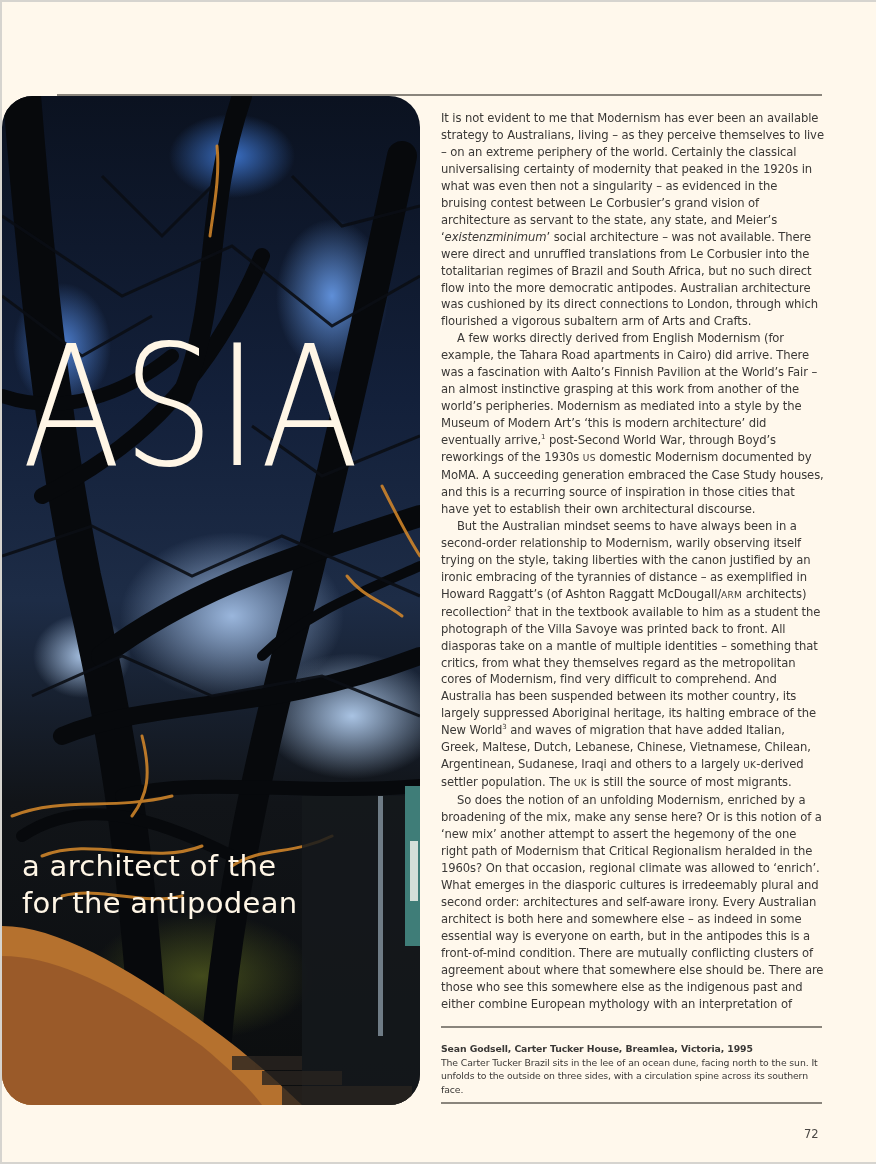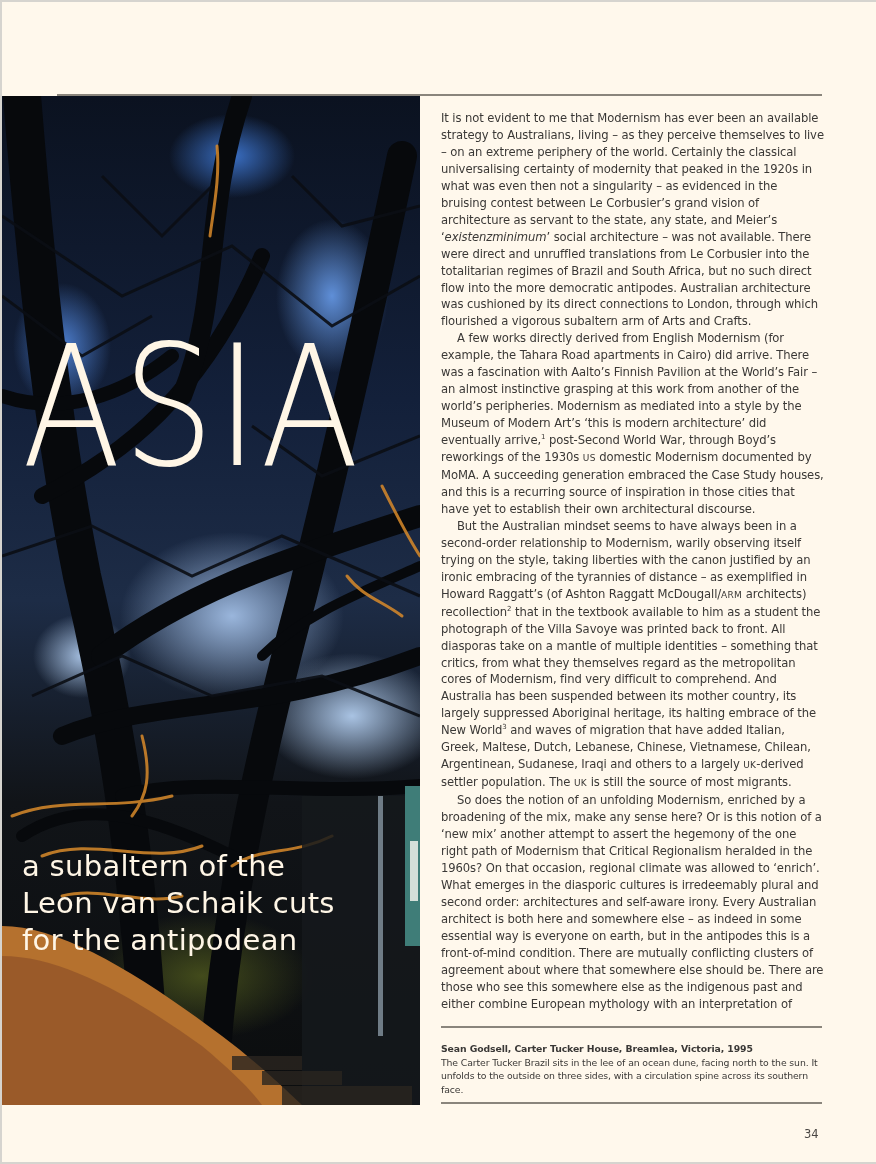--- a/index.html
+++ b/index.html
@@ -18,20 +18,21 @@
     background:
       radial-gradient(ellipse 70px 90px at 60px 250px, #4d7fd0 0%, rgba(77,127,208,0) 70%),
       radial-gradient(ellipse 80px 110px at 330px 200px, #5f8fd8 0%, rgba(95,143,216,0) 70%),
       radial-gradient(ellipse 90px 60px at 230px 60px, #3a6fc4 0%, rgba(58,111,196,0) 70%),
       radial-gradient(ellipse 160px 120px at 230px 520px, #9ab6dc 0%, rgba(154,182,220,0) 70%),
       radial-gradient(ellipse 130px 90px at 350px 620px, #a9c3e3 0%, rgba(169,195,227,0) 70%),
       radial-gradient(ellipse 70px 60px at 80px 560px, #a4bedf 0%, rgba(164,190,223,0) 70%),
       radial-gradient(ellipse 220px 160px at 90px 1010px, #c07a2c 0%, rgba(150,90,40,0.6) 50%, rgba(0,0,0,0) 75%),
       radial-gradient(ellipse 160px 90px at 200px 880px, rgba(80,90,30,0.8) 0%, rgba(0,0,0,0) 70%),
       linear-gradient(180deg, #0b1220 0%, #13203a 30%, #1d2c46 50%, #111418 70%, #0b0d0e 100%);
+    border-radius: 31px;
   }
   .photo svg { position: absolute; left: 0; top: 0; }
   .photo .headline {
     position: absolute; left: 20px; top: 236px; width: 400px;
     font-family: "DejaVu Sans", sans-serif; font-weight: 200;
     font-size: 168px; line-height: 150px; color: #fff6e6;
     letter-spacing: 2px; transform: scaleX(0.86); transform-origin: left top;
     -webkit-text-stroke: 0;
     font-stretch: condensed;
   }
@@ -119,34 +120,33 @@
       <g fill="#2a2520" opacity="0.8">
         <rect x="230" y="960" width="70" height="14"></rect>
         <rect x="260" y="975" width="80" height="14"></rect>
         <rect x="280" y="990" width="130" height="19"></rect>
       </g>
     </svg>
 
     <div class="headline">ASIA</div>
 
     <div class="subhead">
-      <div>a subaltern of the</div>
-      <div>Leon van Schaik cuts</div>
+      <div>a architect of the</div>
       <div>for the antipodean</div>
     </div>
   </div>
 
   <div class="body-col" id="body-col">
       <p><span>It is not evident to me that Modernism has ever been an available strategy to Australians, living – as they perceive themselves to live – on an extreme periphery of the world. Certainly the classical universalising certainty of modernity that peaked in the 1920s in what was even then not a singularity – as evidenced in the bruising contest between Le Corbusier’s grand vision of architecture as servant to the state, any state, and Meier’s ‘</span><em>existenzminimum</em><span>’ social architecture – was not available. There were direct and unruffled translations from Le Corbusier into the totalitarian regimes of Brazil and South Africa, but no such direct flow into the more democratic antipodes. Australian architecture was cushioned by its direct connections to London, through which flourished a vigorous subaltern arm of Arts and Crafts.</span></p>
       <p><span>A few works directly derived from English Modernism (for example, the Tahara Road apartments in Cairo) did arrive. There was a fascination with Aalto’s Finnish Pavilion at the World’s Fair – an almost instinctive grasping at this work from another of the world’s peripheries. Modernism as mediated into a style by the Museum of Modern Art’s ‘this is modern architecture’ did eventually arrive,</span><sup>1</sup><span> post-Second World War, through Boyd’s reworkings of the 1930s </span><span class="sc">US</span><span> domestic Modernism documented by MoMA. A succeeding generation embraced the Case Study houses, and this is a recurring source of inspiration in those cities that have yet to establish their own architectural discourse.</span></p>
       <p><span>But the Australian mindset seems to have always been in a second-order relationship to Modernism, warily observing itself trying on the style, taking liberties with the canon justified by an ironic embracing of the tyrannies of distance – as exemplified in Howard Raggatt’s (of Ashton Raggatt McDougall/</span><span class="sc">ARM</span><span> architects) recollection</span><sup>2</sup><span> that in the textbook available to him as a student the photograph of the Villa Savoye was printed back to front. All diasporas take on a mantle of multiple identities – something that critics, from what they themselves regard as the metropolitan cores of Modernism, find very difficult to comprehend. And Australia has been suspended between its mother country, its largely suppressed Aboriginal heritage, its halting embrace of the New World</span><sup>3</sup><span> and waves of migration that have added Italian, Greek, Maltese, Dutch, Lebanese, Chinese, Vietnamese, Chilean, Argentinean, Sudanese, Iraqi and others to a largely </span><span class="sc">UK</span><span>-derived settler population. The </span><span class="sc">UK</span><span> is still the source of most migrants.</span></p>
       <p><span>So does the notion of an unfolding Modernism, enriched by a broadening of the mix, make any sense here? Or is this notion of a ‘new mix’ another attempt to assert the hegemony of the one right path of Modernism that Critical Regionalism heralded in the 1960s? On that occasion, regional climate was allowed to ‘enrich’. What emerges in the diasporic cultures is irredeemably plural and second order: architectures and self-aware irony. Every Australian architect is both here and somewhere else – as indeed in some essential way is everyone on earth, but in the antipodes this is a front-of-mind condition. There are mutually conflicting clusters of agreement about where that somewhere else should be. There are those who see this somewhere else as the indigenous past and either combine European mythology with an interpretation of</span></p>
     </div>
 
   <div class="cap-rule" style="top:1024px;"></div>
   <div class="caption">
     <div class="cap-title">Sean Godsell, Carter Tucker House, Breamlea, Victoria, 1995</div>
     <div>The Carter Tucker Brazil sits in the lee of an ocean dune, facing north to the sun. It unfolds to the outside on three sides, with a circulation spine across its southern face.</div>
   </div>
   <div class="cap-rule" style="top:1100px;"></div>
 
-  <div class="page-number">34</div>
+  <div class="page-number">72</div>
 </div>
 
 </body></html>

